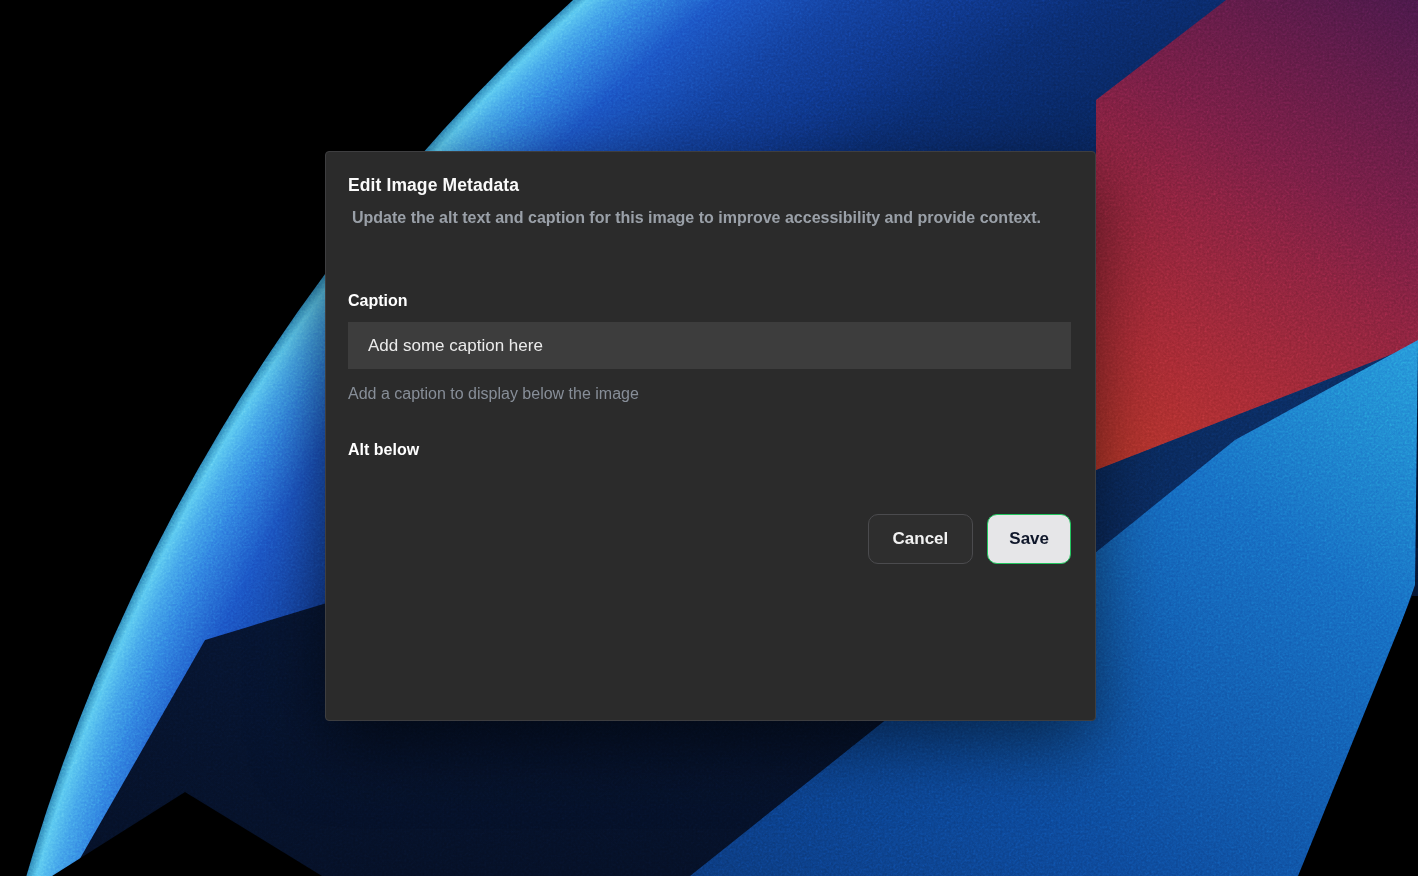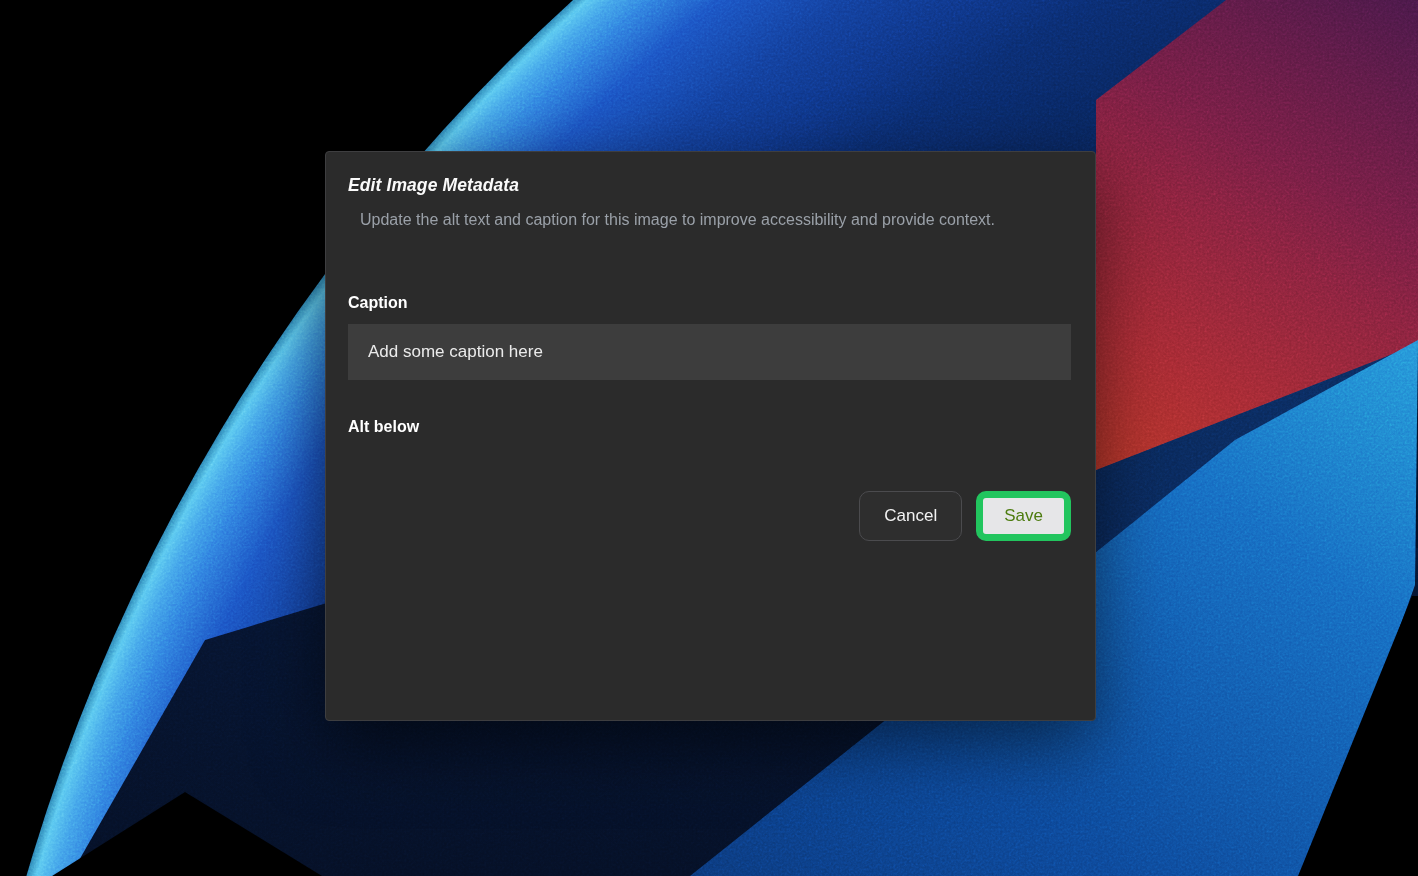--- a/index.html
+++ b/index.html
@@ -60,45 +60,45 @@
   svg.noise{left:0;top:0;width:100%;height:100%;mix-blend-mode:overlay;opacity:.55;}
 
   
   .modal{
     position:absolute;left:325px;top:151px;width:771px;height:570px;box-sizing:border-box;
     background:#2b2b2b;border:1px solid #3e3e40;border-radius:4px;
     box-shadow:0 24px 70px rgba(0,0,0,.55);
     padding:23px 24px 24px 22px;color:#f5f5f5;
   }
   .modal h1{
-    margin:0 0 10px 0;font-size:17.5px;font-weight:700;letter-spacing:.1px;color:#fafafa;font-style:italic;
+    margin:0 0 10px 0;font-size:17.5px;font-weight:700;letter-spacing:.1px;color:#fafafa;
   }
   .modal .desc{
-    margin:12px;font-size:16px;line-height:24px;color:#9aa0a8;font-weight:400;max-width:710px;
+    margin:4px;font-size:16px;line-height:24px;color:#9aa0a8;font-weight:700;max-width:710px;
   }
   .fields{margin-top:62px;}
   .field + .field{margin-top:38px;}
   .field label{display:block;font-size:16px;font-weight:600;color:#ffffff;margin-bottom:12px;}
   .field input{
-    display:block;width:100%;box-sizing:border-box;height:56px;
+    display:block;width:100%;box-sizing:border-box;height:47px;
     background:#3d3d3d;border:none;border-radius:0;outline:none;
     padding:0 20px;font-family:"Liberation Sans",sans-serif;
     font-size:17px;color:#ebebeb;
   }
   .field .helper{margin-top:16px;font-size:16px;color:#878e98;}
   .footer{margin-top:55px;display:flex;justify-content:flex-end;gap:14px;}
   .btn{
     height:50px;border-radius:10px;font-family:"Liberation Sans",sans-serif;
-    font-size:17px;font-weight:400;cursor:pointer;display:inline-flex;align-items:center;
+    font-size:17px;font-weight:700;cursor:pointer;display:inline-flex;align-items:center;
   }
   .btn-cancel{
     background:#2e2e2e;border:1px solid #4b4b4e;color:#f2f2f2;padding:0 24px;
   }
   .btn-save{
-    background:#e6e6e8;border:7px solid #22c55e;color:#4d7c0f;padding:0 21px;
+    background:#e6e6e8;border:1px solid #22c55e;color:#0f172a;padding:0 21px;
   }
 </style>
 </head>
 <body>
 
 <div class="stage">
 
   <div class="wp">
     <div class="arc-circle"></div>
     <div class="rim-glow"></div>
@@ -118,20 +118,21 @@
   </div>
 
   <div class="modal">
     <h1>Edit Image Metadata</h1>
     <p class="desc">Update the alt text and caption for this image to improve accessibility and provide context.</p>
 
     <div class="fields">
       <div class="field">
         <label>Caption</label>
         <input type="text" value="Add some caption here" style="">
+        <div class="helper">Add a caption to display below the image</div>
       </div>
 
       <div class="field">
         <label>Alt below</label>
       </div>
     </div>
 
     <div class="footer">
       <button class="btn btn-cancel">Cancel</button>
       <button class="btn btn-save">Save</button>

